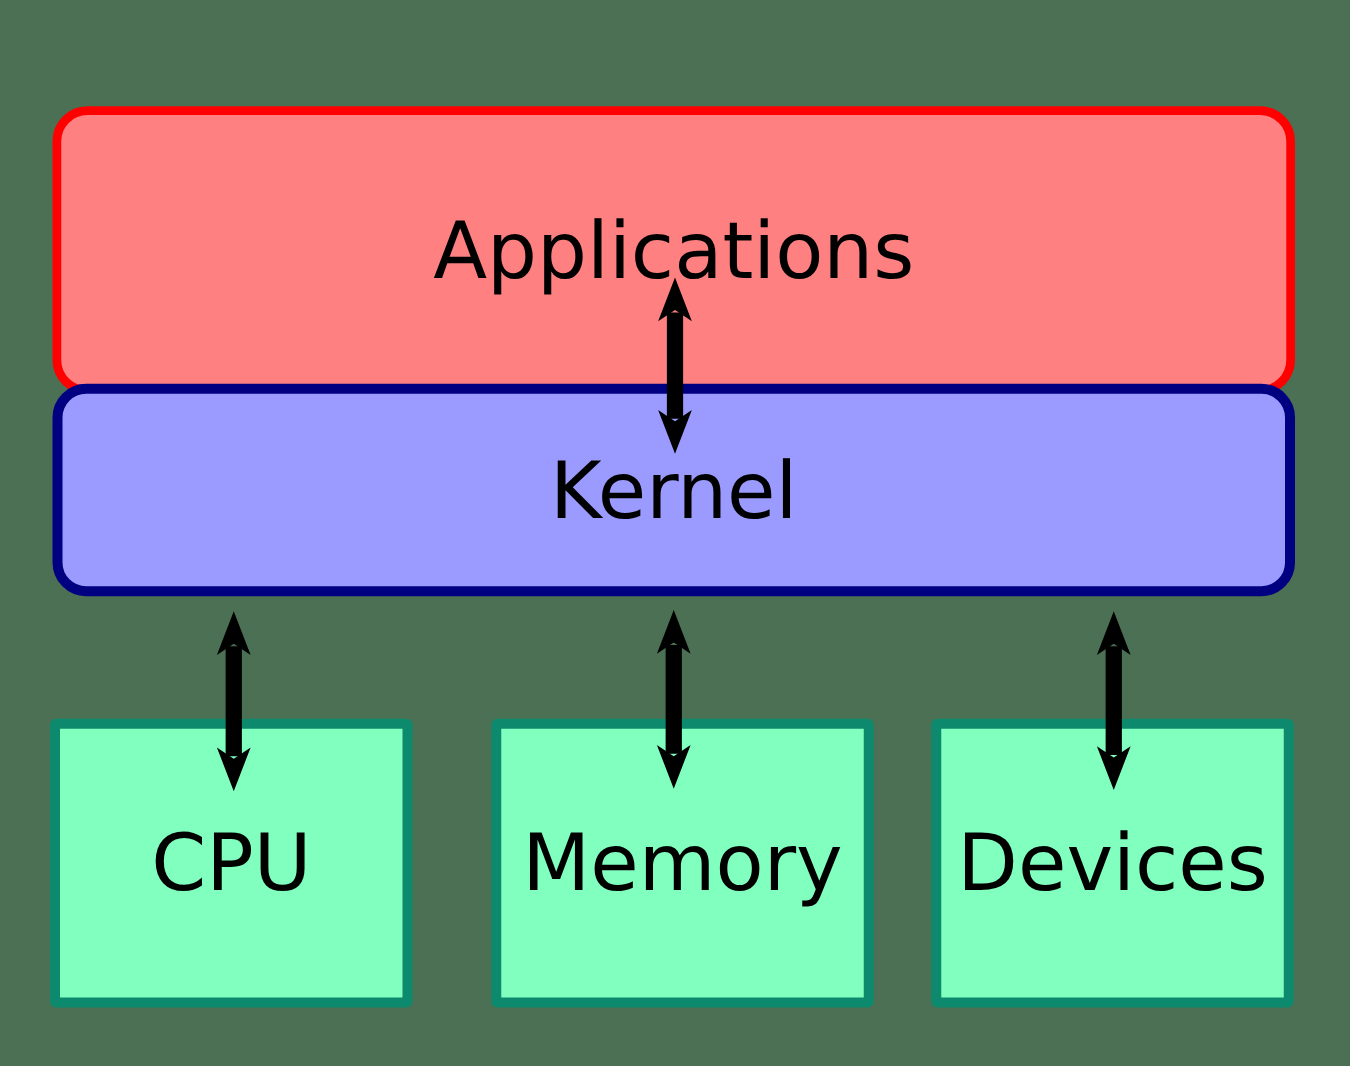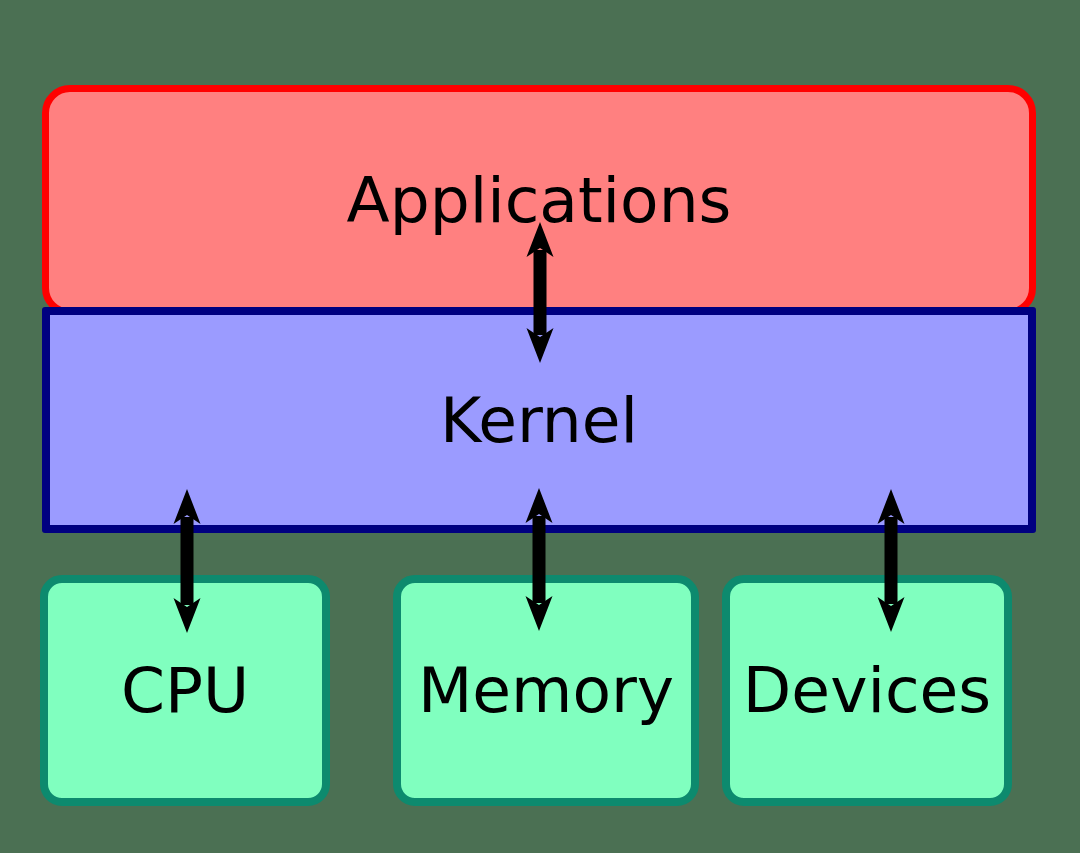--- a/index.html
+++ b/index.html
@@ -34,35 +34,35 @@
   .node-applications {
     left: 42px; top: 41px;
     width: 994px; height: 231px;
     background: var(--fill-applications, #ff8080);
     border: 7px solid var(--border-applications, #ff0000);
     border-radius: 28px;
     margin-top: 44px;
   }
   .node-kernel {
     left: 42px; top: 307px;
-    width: 994px; height: 226px;
+    width: 994px; height: 170px;
     background: var(--fill-kernel, #9b9bff);
     border: 8px solid var(--border-kernel, #000080);
-    border-radius: 3px;
+    border-radius: 27px;
   }
   .node-cpu, .node-memory, .node-devices {
     top: 575px;
     height: 231px;
     background: var(--fill-cpu, #80ffbf);
     border: 8px solid var(--border-cpu, #0d8a6e);
-    border-radius: 22px;
+    border-radius: 5px;
   }
   .node-cpu     { left: 40px;  width: 290px; }
   .node-memory  { left: 393px; width: 306px; }
-  .node-devices { left: 722px; width: 290px; }
+  .node-devices { left: 745px; width: 290px; }
 
   .arrows {
     position: absolute;
     left: 0; top: 0;
     width: 1080px;
     height: 853px;
     pointer-events: none;
   }
   .arrows line    { stroke: var(--arrow, #000); stroke-width: 13px; }
   .arrows polygon { fill: var(--arrow, #000); }

